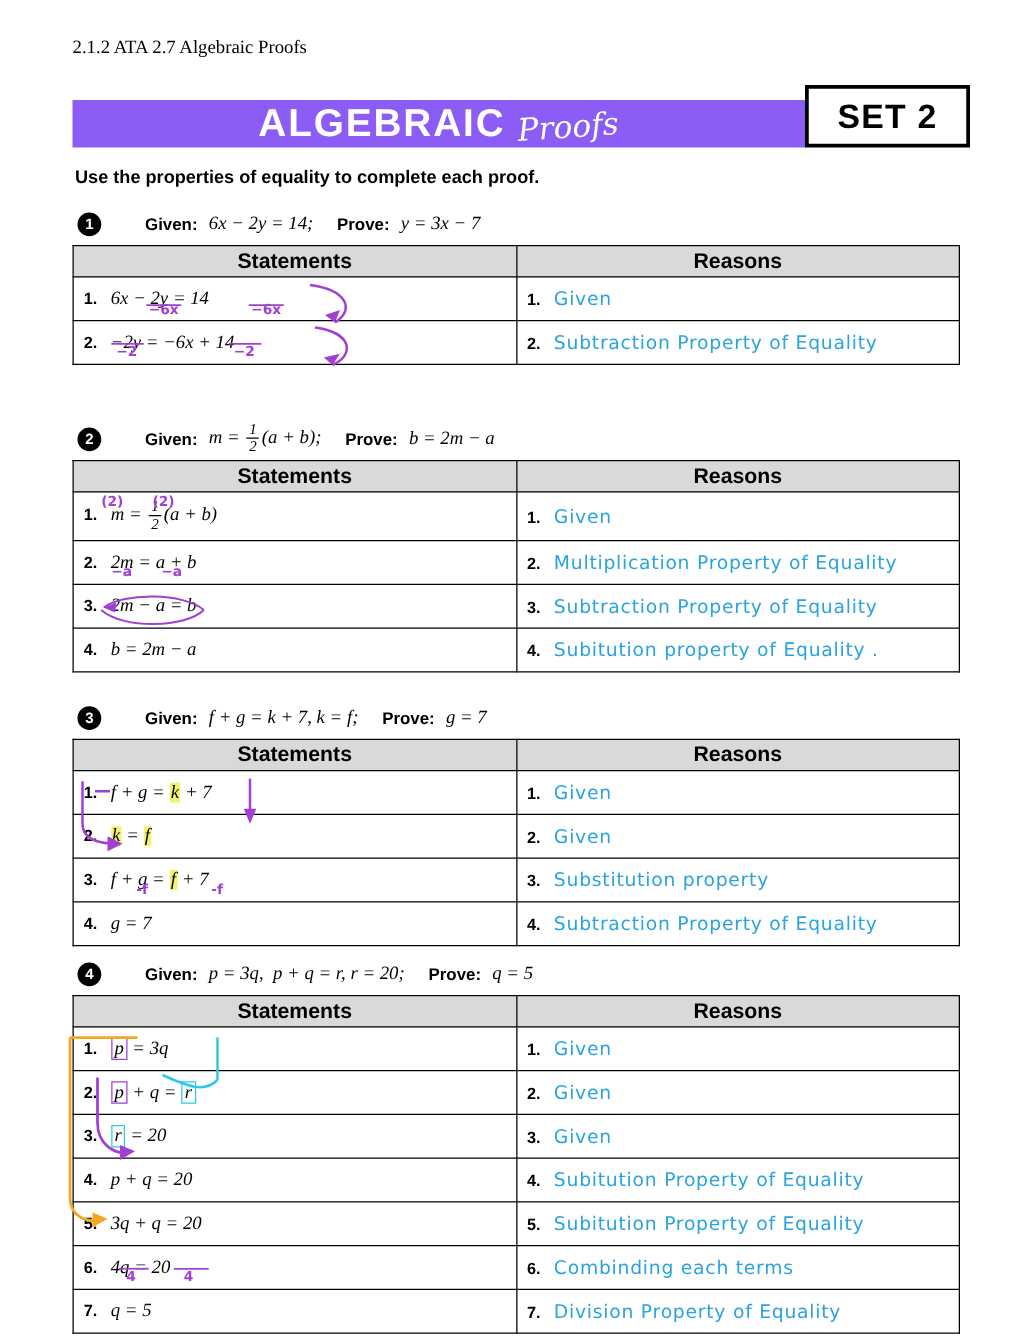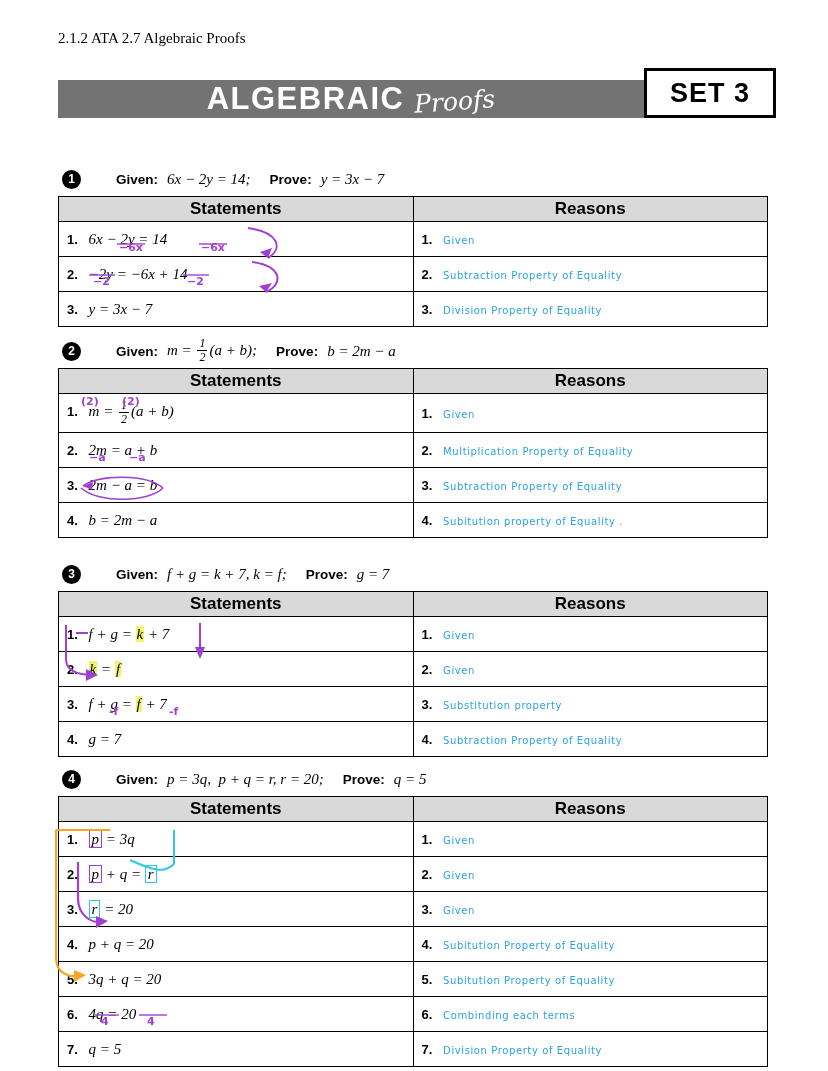--- a/index.html
+++ b/index.html
@@ -45,21 +45,21 @@
     position: absolute;
     top: 68px;
     left: 58px;
     width: 718px;
     height: 50px;
     display: flex;
     align-items: stretch;
   }
   .banner-black {
     flex: 1 1 auto;
-    background: #737373;
+    background: #8b5cf6;
     display: flex;
     align-items: center;
     justify-content: center;
     gap: 10px;
     margin-top: 12px;
   }
   .banner-title {
     font-family: "Liberation Sans", sans-serif;
     font-weight: bold;
     font-size: 31px;
@@ -162,21 +162,21 @@
   td.statement { width: 350px; position: relative; }
   td.reason { width: 358px; position: relative; }
   .step-num {
     font-family: "Liberation Sans", sans-serif;
     font-weight: bold;
     font-size: 13px;
     margin-right: 7px;
   }
   .hand {
     font-family: "DejaVu Sans", sans-serif;
-    font-size: 10px;
+    font-size: 15px;
     color: #2aa3e0;
     letter-spacing: 0.6px;
   }
 
   
   .frac {
     display: inline-block;
     vertical-align: middle;
     text-align: center;
     font-size: 12px;
@@ -214,23 +214,24 @@
 <div class="page">
 
   <div class="doc-header">2.1.2 ATA 2.7 Algebraic Proofs</div>
   <div class="faint-header"></div>
 
   <div class="banner">
     <div class="banner-black">
       <span class="banner-title">ALGEBRAIC</span>
       <span class="banner-script">Proofs</span>
     </div>
-    <div class="banner-set">SET 3</div>
+    <div class="banner-set">SET 2</div>
   </div>
 
+  <div class="instructions">Use the properties of equality to complete each proof.</div>
 
   <div class="problem" style="top:168px;">
     <div class="prob-head">
       <span class="num-circle">1</span>
       <span class="given-label">Given:</span>
       <span class="math">6<i>x</i> − 2<i>y</i> = 14;</span>
       <span class="given-label" style="margin-left:10px">Prove:</span>
       <span class="math"><i>y</i> = 3<i>x</i> − 7</span>
     </div>
     <table class="proof">
@@ -264,30 +265,20 @@
           <svg class="svg-overlay" width="350" height="30">
             <line x1="30" y1="18" x2="56" y2="18" stroke="#a13fd4" stroke-width="1.4"></line>
             <line x1="124" y1="18" x2="150" y2="18" stroke="#a13fd4" stroke-width="1.4"></line>
           </svg>
         </td>
         <td class="reason">
           <span class="step-num">2.</span>
           <span class="hand">Subtraction Property of Equality</span>
         </td>
       </tr>
-      <tr>
-        <td class="statement">
-          <span class="step-num">3.</span>
-          <span class="math"><i>y</i> = 3<i>x</i> − 7</span>
-        </td>
-        <td class="reason">
-          <span class="step-num">3.</span>
-          <span class="hand">Division Property of Equality</span>
-        </td>
-      </tr>
     </tbody>
       </table>
     <svg class="svg-overlay" style="left:180px; top:20px;" width="200" height="130">
       <path d="M10,40 C40,44 46,60 30,70" stroke="#a13fd4" stroke-width="2" fill="none"></path>
       <polygon points="30,70 34,60 22,64" fill="#a13fd4"></polygon>
       <path d="M14,74 C44,78 46,96 28,104" stroke="#a13fd4" stroke-width="2" fill="none"></path>
       <polygon points="28,104 34,95 21,98" fill="#a13fd4"></polygon>
     </svg>
   </div>
 

